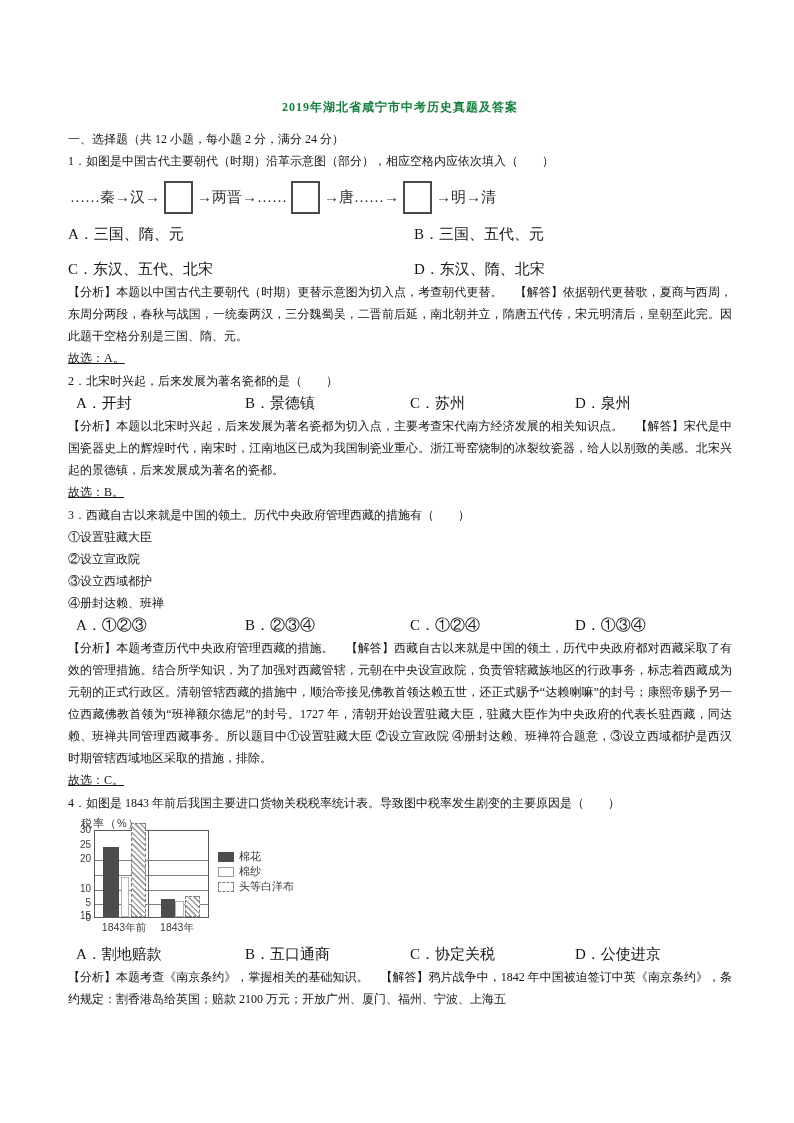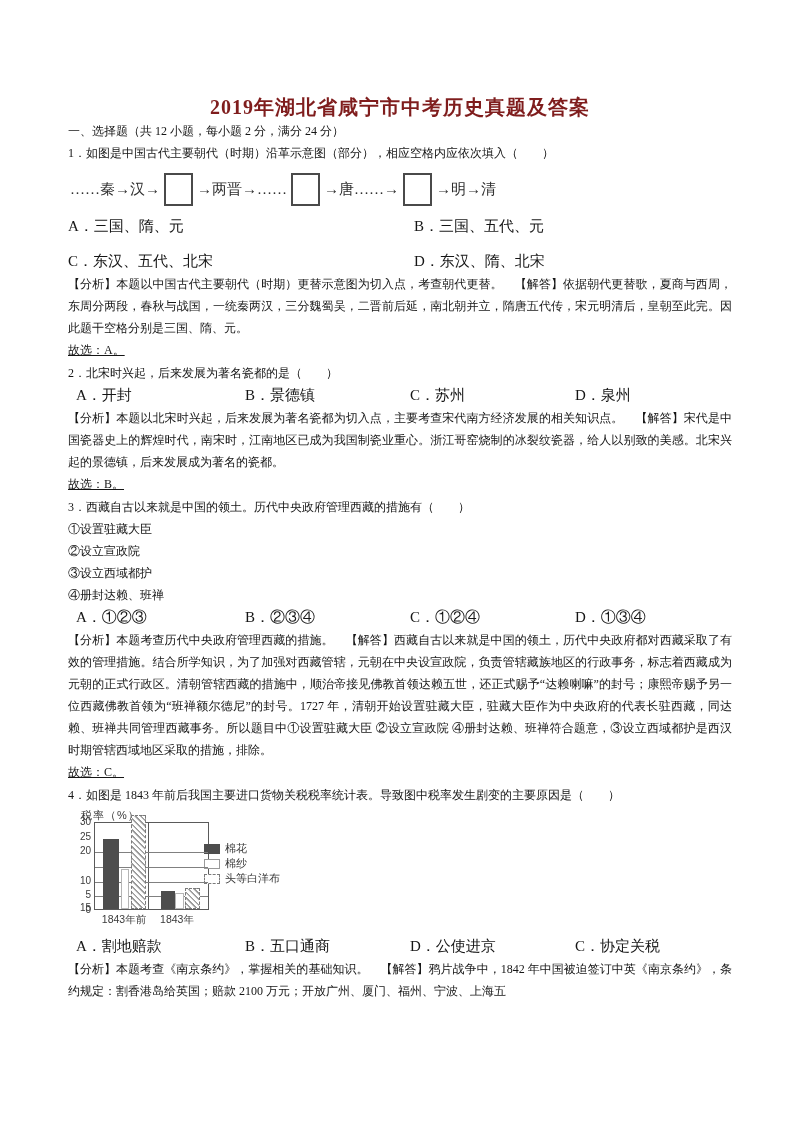--- a/index.html
+++ b/index.html
@@ -5,22 +5,22 @@
   * { box-sizing: border-box; }
   html, body { margin: 0; padding: 0; background: #ffffff; }
   body {
     width: 794px; height: 1123px;
     font-family: "Liberation Serif", "DejaVu Serif", serif;
     color: #151515;
     overflow: hidden;
   }
   .doc { padding: 95px 62px 0 68px; }
   h1.title {
-    font-size: 20px; line-height: 24px; font-weight: 700;
-    text-align: center; margin: 0 0 1px 0; letter-spacing: 1px; color: #7f1d1d;
+    font-size: 12px; line-height: 24px; font-weight: 700;
+    text-align: center; margin: 0 0 9px 0; letter-spacing: 1px; color: #15803d;
   }
   .line { font-size: 12px; line-height: 22px; margin: 0; }
   .just { text-align: justify; }
   .ansline { margin-bottom: 1px; text-decoration: underline; }
   .opts2 {
     display: grid; grid-template-columns: 334px 1fr;
     font-size: 15px; line-height: 23px; gap: 12px;
   }
   .opts4 {
     display: grid; grid-template-columns: 169px 165px 165px 1fr;
@@ -49,21 +49,21 @@
   .gdivider { position: absolute; top: 0; bottom: 0; width: 1px; background: #5a5a5a; left: 53px; z-index: 1; }
   .bar { position: absolute; bottom: 0; z-index: 2; }
   .bar.solid { background: #4d4d4d; }
   .bar.outline { background: #fff; border: 1px solid #b5b5b5; }
   .bar.hatch {
     background: repeating-linear-gradient(45deg, #ffffff 0px, #ffffff 2px, #9a9a9a 3px, #9a9a9a 4px);
     border: 1px dashed #7a7a7a;
   }
   .ytick { position: absolute; width: 23px; text-align: right; font-size: 10px; left: 0; color: #3a3a3a; }
   .xlab { position: absolute; font-size: 10.5px; top: 105px; width: 64px; text-align: center; color: #3a3a3a; }
-  .legend { position: absolute; left: 136px; top: 33px; font-size: 11px; }
+  .legend { position: absolute; left: 150px; top: 33px; font-size: 11px; }
   .lrow { display: flex; align-items: center; height: 15px; }
   .sw { width: 16px; height: 10px; display: inline-block; margin-right: 5px; flex: 0 0 auto; }
   .sw.solid { background: #4d4d4d; }
   .sw.outline { background: #fff; border: 1px solid #9a9a9a; }
   .sw.hatch { background: #fff; border: 1px dashed #7a7a7a; }
 </style>
 </head>
 <body>
 
 <div class="doc">
@@ -154,19 +154,19 @@
         <div class="ytick" style="top: 66.6667px;">10</div>
         <div class="ytick" style="top: 81.3333px;">5</div>
         <div class="ytick" style="top: 96px;">0</div>
         <div class="xlab" style="left: 24px;">1843年前</div>
         <div class="xlab" style="left: 77px;">1843年</div>
       </div>
 
     <div class="opts4">
       <span>A．割地赔款</span>
       <span>B．五口通商</span>
+      <span>C．协定关税</span>
       <span>D．公使进京</span>
-      <span>C．协定关税</span>
     </div>
     <p class="line just">【分析】本题考查《南京条约》，掌握相关的基础知识。　【解答】鸦片战争中，1842 年中国被迫签订中英《南京条约》，条约规定：割香港岛给英国；赔款 2100 万元；开放广州、厦门、福州、宁波、上海五</p>
   </section>
 
 </div>
 
 </body></html>

